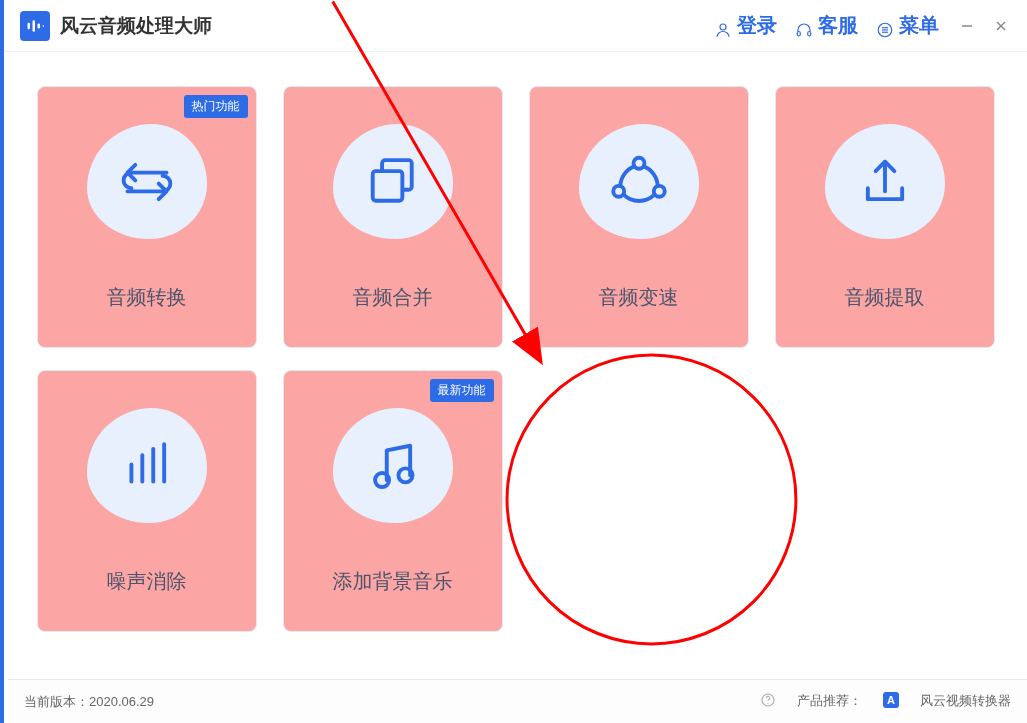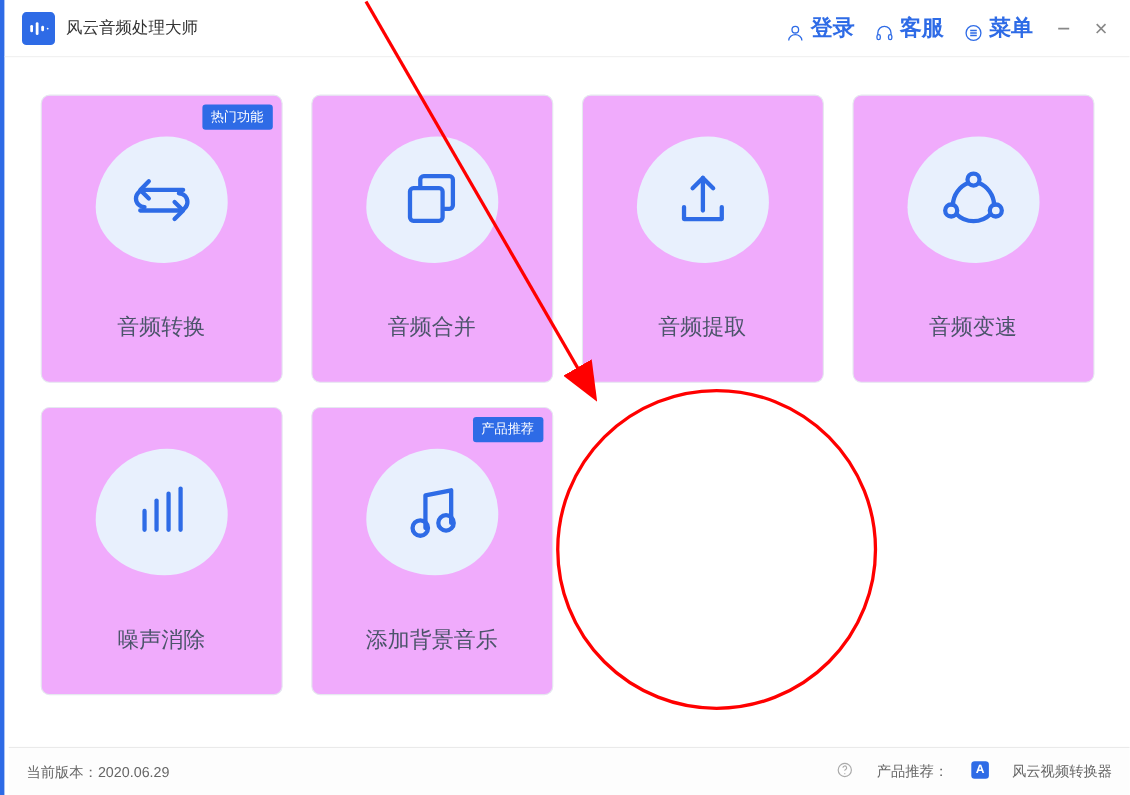--- a/index.html
+++ b/index.html
@@ -21,21 +21,21 @@
     border-bottom: 1px solid #f0f0f0;
   }
   .app-logo {
     width: 30px; height: 30px;
     background: #2e6be6;
     border-radius: 4px;
     display: flex; align-items: center; justify-content: center;
     margin-right: 10px;
   }
   .app-logo svg { width: 20px; height: 20px; fill: #fff; }
-  .app-title { font-size: 15px; color: #333; }
+  .app-title { font-size: 19px; color: #333; font-weight: bold; }
   .titlebar-spacer { flex: 1; }
   .titlebar-actions { display: flex; align-items: center; gap: 18px; margin-right: 6px; }
   .tb-item { display: flex; align-items: flex-end; gap: 5px; cursor: pointer; color: #2e6be6; font-size: 20px; font-weight: bold; }
   .tb-item svg { width: 18px; height: 18px; stroke: #2e6be6; fill: none; stroke-width: 1.6; }
   .win-controls { display: flex; align-items: center; gap: 6px; margin-left: 8px; }
   .win-btn { width: 28px; height: 28px; display: flex; align-items: center; justify-content: center; cursor: pointer; color: #888; }
   .win-btn svg { width: 14px; height: 14px; stroke: #888; stroke-width: 1.5; fill: none; }
   
   .main {
     padding: 34px 32px 0 32px;
@@ -48,21 +48,21 @@
   .card {
     border: 1px solid #e5e8ef;
     border-radius: 8px;
     position: relative;
     display: flex;
     flex-direction: column;
     align-items: center;
     justify-content: flex-end;
     padding-bottom: 36px;
     cursor: pointer;
-    background: #f0abfc;
+    background: #fca5a5;
   }
   .card.selected { border-color: #3a7afe; }
   .card-badge {
     position: absolute;
     top: 8px; right: 8px;
     background: #2e6be6;
     color: #fff;
     font-size: 12px;
     padding: 3px 8px;
     border-radius: 3px;
@@ -200,62 +200,62 @@
           </svg>
         </div>
     </div>
     <div class="card-label">音频合并</div>
   </div>
 
   <div class="card">
     <div class="card-iconwrap">
       <div class="blob">
           <svg viewBox="0 0 100 100">
-            <path d="M28 58 v14 h44 v-14"></path>
-            <line x1="50" y1="62" x2="50" y2="24"></line>
-            <polyline points="38,36 50,24 62,36"></polyline>
-          </svg>
-        </div>
-    </div>
-    <div class="card-label">音频提取</div>
-  </div>
-
-  <div class="card">
-    <div class="card-iconwrap">
-      <div class="blob">
-          <svg viewBox="0 0 100 100">
             <circle cx="50" cy="26" r="7"></circle>
             <circle cx="24" cy="62" r="7"></circle>
             <circle cx="76" cy="62" r="7"></circle>
             <path d="M44 30 A28 28 0 0 0 26 55"></path>
             <path d="M30 66 A28 28 0 0 0 70 66"></path>
             <path d="M74 55 A28 28 0 0 0 56 30"></path>
           </svg>
         </div>
     </div>
     <div class="card-label">音频变速</div>
   </div>
 
   <div class="card">
     <div class="card-iconwrap">
       <div class="blob">
           <svg viewBox="0 0 100 100">
+            <path d="M28 58 v14 h44 v-14"></path>
+            <line x1="50" y1="62" x2="50" y2="24"></line>
+            <polyline points="38,36 50,24 62,36"></polyline>
+          </svg>
+        </div>
+    </div>
+    <div class="card-label">音频提取</div>
+  </div>
+
+  <div class="card">
+    <div class="card-iconwrap">
+      <div class="blob">
+          <svg viewBox="0 0 100 100">
             <line x1="30" y1="70" x2="30" y2="48"></line>
             <line x1="44" y1="70" x2="44" y2="36"></line>
             <line x1="58" y1="70" x2="58" y2="28"></line>
             <line x1="72" y1="70" x2="72" y2="22"></line>
           </svg>
         </div>
     </div>
     <div class="card-label">噪声消除</div>
   </div>
 
 
   <div class="card">
-    <div class="card-badge">产品推荐</div>
+    <div class="card-badge">最新功能</div>
     <div class="card-iconwrap">
       <div class="blob">
           <svg viewBox="0 0 100 100">
             <path d="M42 68 V30 l30 -6 v38"></path>
             <circle cx="36" cy="68" r="9"></circle>
             <circle cx="66" cy="62" r="9"></circle>
           </svg>
         </div>
     </div>
     <div class="card-label">添加背景音乐</div>

